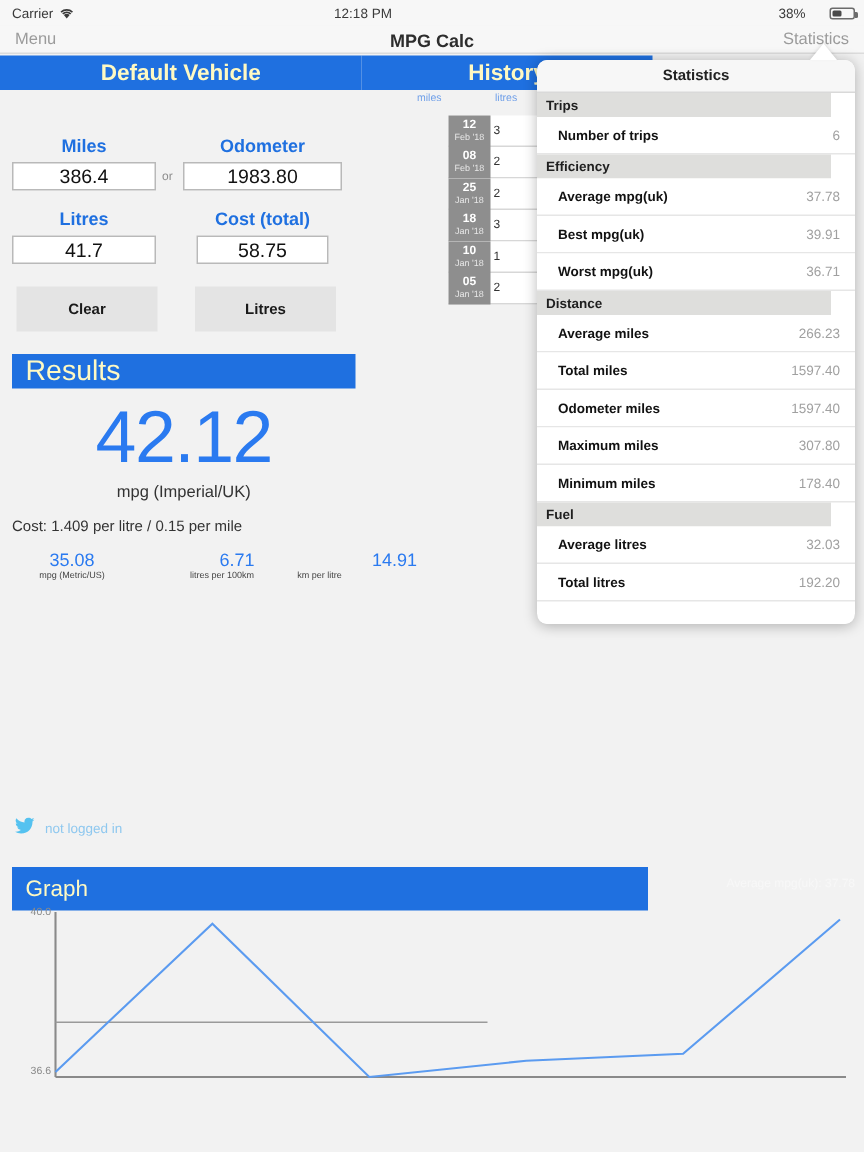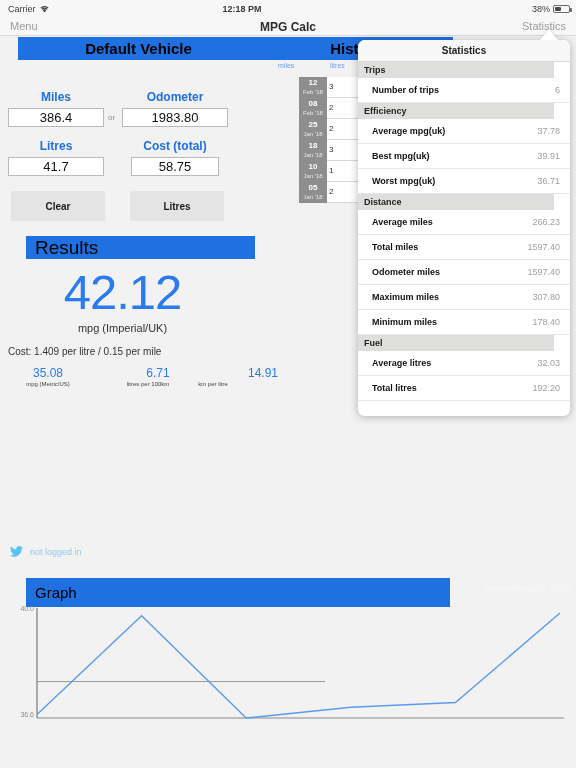--- a/index.html
+++ b/index.html
@@ -12,22 +12,22 @@
     -webkit-font-smoothing:antialiased;
   }
 
   
   .statusbar{
     position:absolute; left:0; top:0; width:576px; height:17px;
     background:#f7f7f7; display:flex; align-items:center;
     font-size:9px; color:#3a3a3a;
   }
   .sb-left{position:absolute;left:8px;display:flex;align-items:center;gap:4px;}
-  .sb-mid{position:absolute;left:0;width:484px;text-align:center;font-weight:bold;font-size:9px;}
-  .sb-right{position:absolute;right:6px;display:flex;align-items:center;gap:3px;text-align:right;}
+  .sb-mid{position:absolute;left:0;width:484px;text-align:center;font-weight:normal;font-size:9px;}
+  .sb-right{position:absolute;right:6px;display:flex;align-items:center;gap:16px;text-align:right;}
   .wifi{display:inline-block;width:9px;height:8px;position:relative;}
   .wifi svg{display:block;}
   .batt{
     width:17px;height:8px;border:1px solid #6b6b6b;border-radius:2px;
     position:relative;display:inline-block;
   }
   .batt::after{
     content:"";position:absolute;right:-3px;top:2px;width:2px;height:4px;
     background:#6b6b6b;border-radius:0 1px 1px 0;
   }
@@ -37,22 +37,22 @@
   .navbar{
     position:absolute;left:0;top:17px;width:576px;height:19px;
     background:#f7f7f7;border-bottom:1px solid #dcdcdc;
   }
   .nav-menu{position:absolute;left:10px;top:3px;font-size:11px;color:#9b9b9b;}
   .nav-title{position:absolute;left:0;width:576px;text-align:center;top:3px;font-size:12px;font-weight:bold;color:#2d2d2d;}
   .nav-stats{position:absolute;right:10px;top:3px;font-size:11px;color:#9b9b9b;}
 
   
   .bluebar{
-    position:absolute;background:#1f70e0;color:#000000;
-    font-size:15px;font-weight:bold;display:flex;align-items:center;margin-left:18px;
+    position:absolute;background:#1f70e0;color:#fef9c3;
+    font-size:15px;font-weight:bold;display:flex;align-items:center;
   }
   #vehicle-header{left:0;top:37px;width:241px;height:23px;justify-content:center;}
   #history-header{left:241px;top:37px;width:194px;height:23px;justify-content:center;}
   #results-header{left:8px;top:236px;width:229px;height:23px;padding-left:9px;font-weight:normal;font-size:19px;}
   #graph-header{left:8px;top:578px;width:424px;height:29px;padding-left:9px;font-weight:normal;font-size:15px;}
 
   
   .form{position:absolute;left:0;top:60px;width:241px;}
   .field-label{
     position:absolute;font-size:12px;font-weight:bold;color:#1f70e0;text-align:center;

